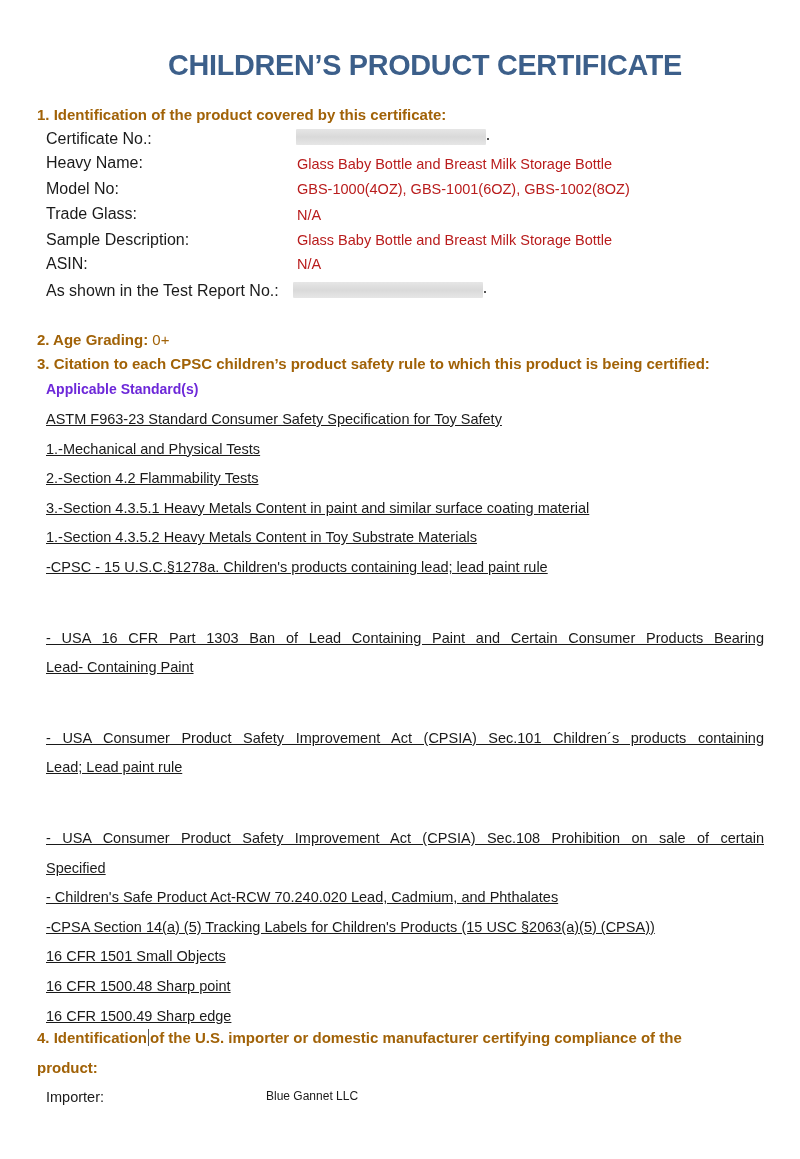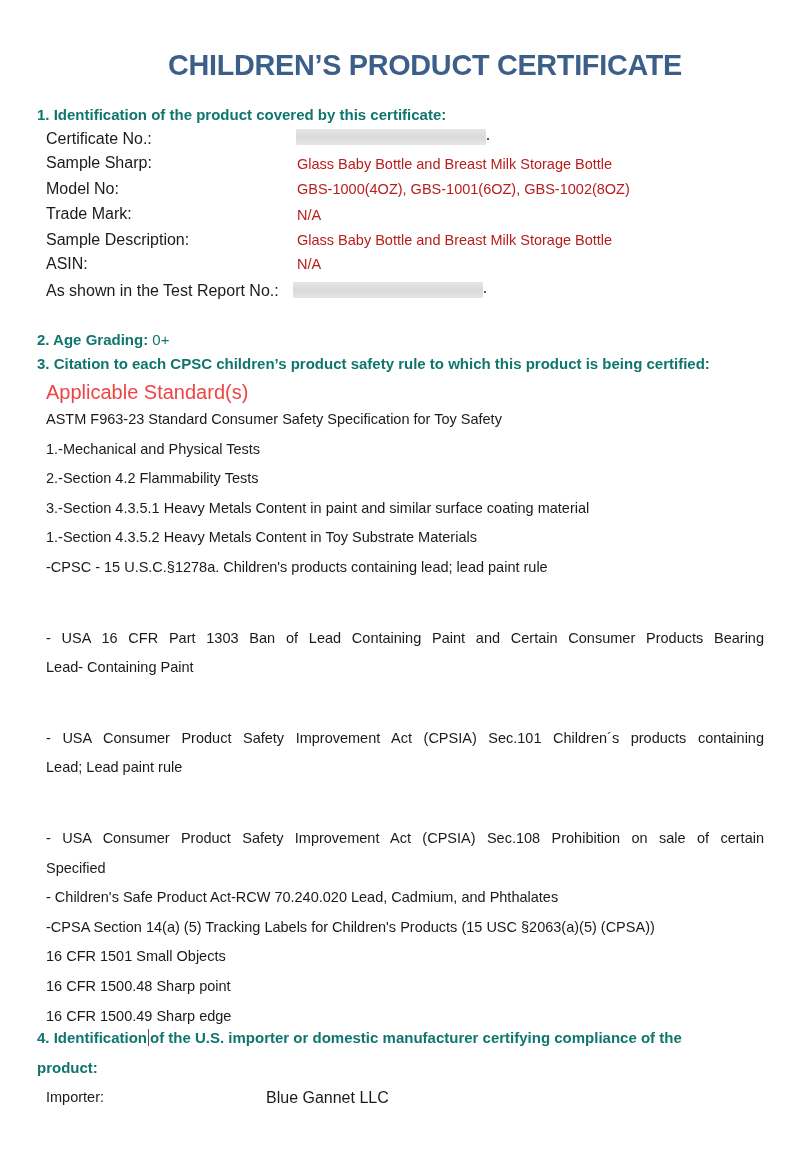--- a/index.html
+++ b/index.html
@@ -7,61 +7,61 @@
     width: 800px; height: 1159px; position: relative; overflow: hidden;
     font-family: "Liberation Sans", sans-serif; color: #1a1a1a;
   }
   .title {
     position: absolute; left: 0; top: 48px; width: 850px; text-align: center;
     font-family: "Liberation Sans", sans-serif; font-weight: bold;
     font-size: 30px; color: #3c5f8a; letter-spacing: -0.3px;
     transform: scaleX(0.96); transform-origin: center;
   }
   .h {
-    position: absolute; left: 37px; font-weight: bold; font-size: 15px; color: #0f766e;
+    position: absolute; left: 37px; font-weight: bold; font-size: 15px; color: #a16207;
     white-space: nowrap;
   }
   .label { position: absolute; left: 46px; font-size: 16px; color: #1a1a1a; white-space: nowrap; }
   .value { position: absolute; left: 297px; font-size: 14.5px; color: #b91c1c; white-space: nowrap; }
   .redact {
     position: absolute; height: 16px; width: 190px;
     background: linear-gradient(to bottom, #e6e6e6, #d9d9d9 50%, #e6e6e6);
     border-radius: 1px;
   }
   .redact::after {
     content: ""; position: absolute; right: -3px; top: 9px; width: 2px; height: 2px; background: #555;
   }
-  .std-title { position: absolute; left: 46px; top: 381px; font-weight: normal; font-size: 20px; color: #ef4444; }
+  .std-title { position: absolute; left: 46px; top: 381px; font-weight: bold; font-size: 14px; color: #6d28d9; }
   .std {
     position: absolute; left: 46px; width: 718px; font-size: 14.5px; color: #1a1a1a;
     line-height: 29.6px;
   }
-  .std-line { white-space: nowrap; height: 29.6px; }
+  .std-line { white-space: nowrap; height: 29.6px; text-decoration: underline; }
   .std-line.j { text-align: justify; text-align-last: justify; white-space: normal; margin-top: 41px; }
   .caret { display: inline-block; width: 1px; height: 17px; background: #555; vertical-align: -3px; margin: 0 1px; }
   .importer-label { position: absolute; left: 46px; top: 1089px; font-size: 14.5px; }
-  .importer-value { position: absolute; left: 266px; top: 1089px; font-size: 16px; }
+  .importer-value { position: absolute; left: 266px; top: 1089px; font-size: 12px; }
 </style>
 </head>
 <body>
 
 <div class="title">CHILDREN’S PRODUCT CERTIFICATE</div>
 
 <div class="h" style="top:106px;">1.  Identification of the product covered by this certificate:</div>
 
 <div class="label" style="top:130px;">Certificate No.:</div>
 <div class="redact" style="left:296px; top:129px;"></div>
 
-<div class="label" style="top:154px;">Sample Sharp:</div>
+<div class="label" style="top:154px;">Heavy Name:</div>
 <div class="value" style="top:156px;">Glass Baby Bottle and Breast Milk Storage Bottle</div>
 
 <div class="label" style="top:180px;">Model No:</div>
 <div class="value" style="top:181px;">GBS-1000(4OZ), GBS-1001(6OZ), GBS-1002(8OZ)</div>
 
-<div class="label" style="top:205px;">Trade Mark:</div>
+<div class="label" style="top:205px;">Trade Glass:</div>
 <div class="value" style="top:207px;">N/A</div>
 
 <div class="label" style="top:231px;">Sample Description:</div>
 <div class="value" style="top:232px;">Glass Baby Bottle and Breast Milk Storage Bottle</div>
 
 <div class="label" style="top:255px;">ASIN:</div>
 <div class="value" style="top:256px;">N/A</div>
 
 <div class="label" style="top:282px;">As shown in the Test Report No.:</div>
 <div class="redact" style="left:293px; top:282px;"></div>

